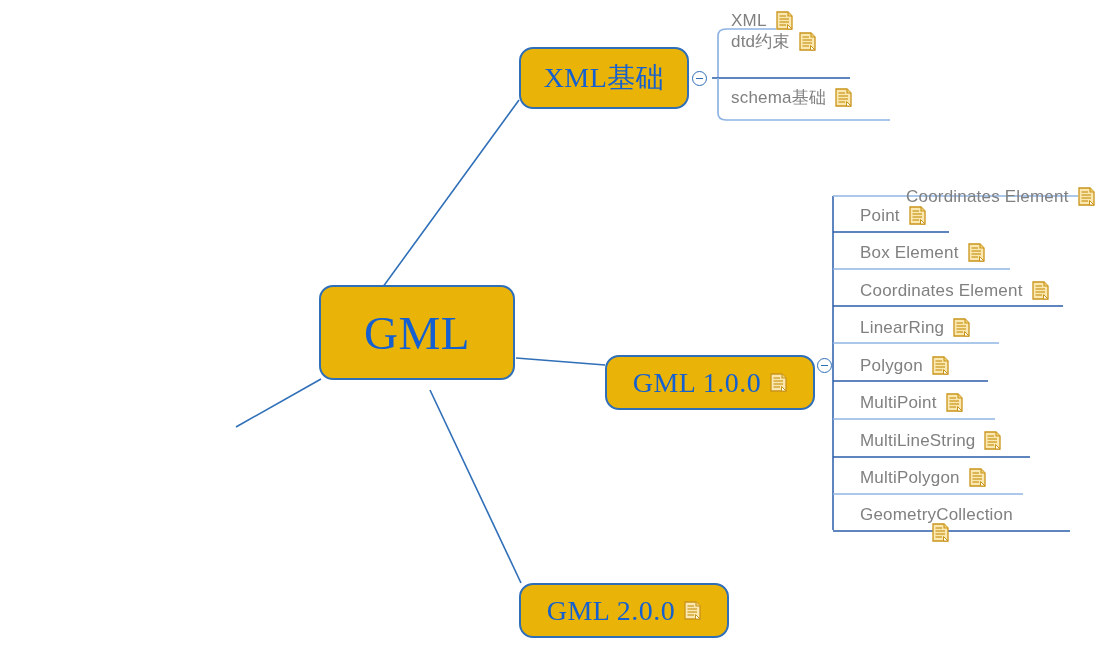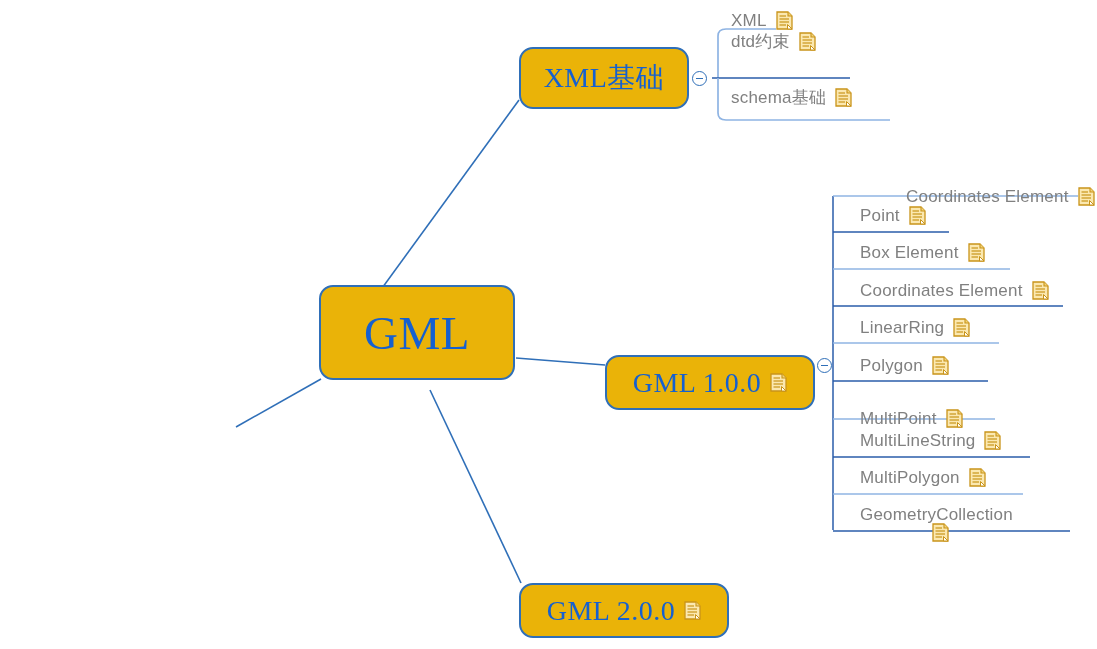--- a/index.html
+++ b/index.html
@@ -321,21 +321,21 @@
           <g stroke="#c9941a" stroke-width="1.2">
             <line x1="3.5" y1="5" x2="10" y2="5"></line>
             <line x1="3.5" y1="8" x2="13" y2="8"></line>
             <line x1="3.5" y1="11" x2="13" y2="11"></line>
             <line x1="3.5" y1="14" x2="10" y2="14"></line>
           </g>
         </svg>
     </span>
   </div>
 
-  <div class="leaf" style="left:860px; top:393px;margin-top:16px;">
+  <div class="leaf" style="left:860px; top:393px;">
     <span class="leaf-label">MultiPoint</span>
     <span class="note-icon">
       <svg viewBox="0 0 17 19" width="17" height="19">
           <path d="M1 1 H12 L16 5 V18 H1 Z" fill="#fbe8b0" stroke="#c9941a" stroke-width="1.3"></path>
           <path d="M12 1 V5 H16" fill="#f0d27a" stroke="#c9941a" stroke-width="1.1"></path>
           <path d="M11.5 13.5 L16 18 H11.5 Z" fill="#ffffff" stroke="#c9941a" stroke-width="1"></path>
           <g stroke="#c9941a" stroke-width="1.2">
             <line x1="3.5" y1="5" x2="10" y2="5"></line>
             <line x1="3.5" y1="8" x2="13" y2="8"></line>
             <line x1="3.5" y1="11" x2="13" y2="11"></line>

